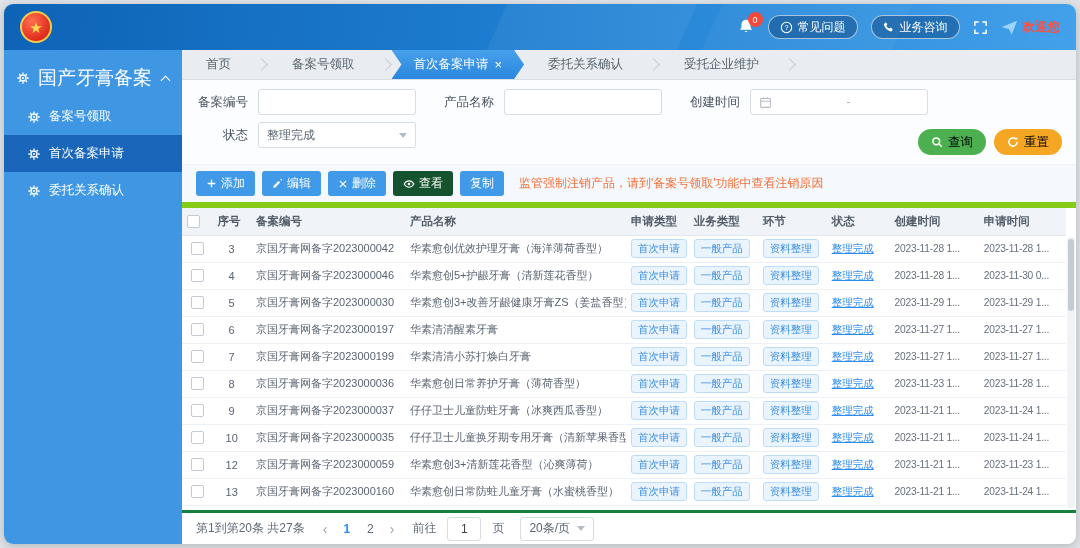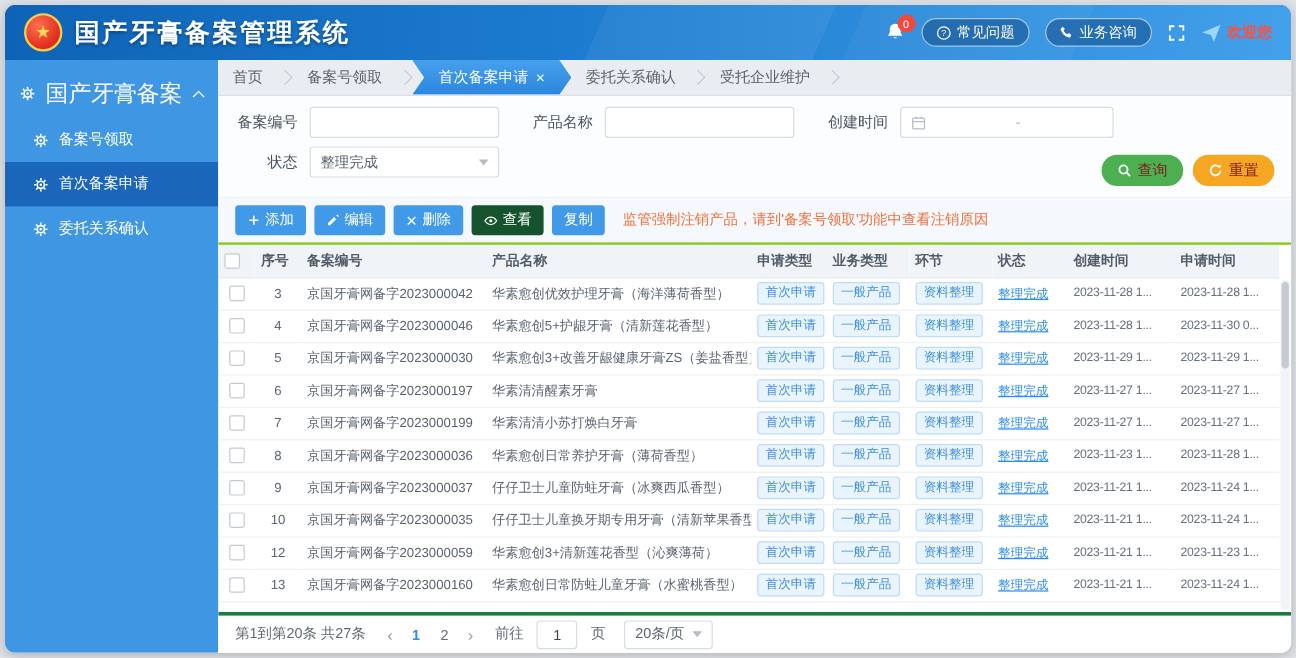--- a/index.html
+++ b/index.html
@@ -36,21 +36,21 @@
   .sb-item{height:37px;display:flex;align-items:center;gap:9px;padding:0 13px 0 24px;font-size:12.5px;cursor:pointer}
   .sb-item.active{background:var(--sidebar-active,#1a66bb)}
   .sb-label{flex:1;white-space:nowrap;overflow:hidden}
   .chev{width:7px;height:7px;border-right:1.6px solid #fff;border-bottom:1.6px solid #fff;flex:0 0 7px}
   .chev.down{transform:rotate(45deg);margin-top:-4px}
   .chev.up{transform:rotate(-135deg);margin-top:4px}
   .content{flex:1;display:flex;flex-direction:column;min-width:0;background:#fff}
 
   
   .tabbar{flex:0 0 30px;background:#e9edf2;display:flex;align-items:stretch;border-bottom:1px solid #d8dee5;overflow:hidden}
-  .tab{display:flex;align-items:center;gap:6px;padding:0 12px;font-size:12.5px;color:#5a646e;cursor:pointer;white-space:nowrap}
+  .tab{display:flex;align-items:center;gap:6px;padding:0 24px;font-size:12.5px;color:#5a646e;cursor:pointer;white-space:nowrap}
   .tab-active{background:linear-gradient(180deg,#47a0ec,var(--tab-active,#2a87dd));color:#fff;padding:0 22px;
     clip-path:polygon(0 0,calc(100% - 10px) 0,100% 50%,calc(100% - 10px) 100%,0 100%,10px 50%)}
   .tab-close{font-size:13px;line-height:1}
   .tab-sep{position:relative;width:13px;flex:0 0 13px}
   .tab-sep::before{content:"";position:absolute;top:50%;left:2px;width:8px;height:8px;margin-top:-5px;
     border-top:1.5px solid #c3ccd5;border-right:1.5px solid #c3ccd5;transform:rotate(45deg)}
 
   
   .filters{position:relative;padding:9px 14px;background:#fcfdfe;border-bottom:1px solid #eef1f5}
   .frow{display:flex;align-items:center;gap:26px;margin-bottom:7px}
@@ -60,26 +60,26 @@
   .finput{width:158px;height:26px;border:1px solid #d7dce3;border-radius:3px;background:#fff;
     font-family:inherit;font-size:12px;padding:0 8px;color:#333}
   .daterange{width:178px;height:26px;border:1px solid #d7dce3;border-radius:3px;background:#fff;
     display:flex;align-items:center;gap:6px;padding:0 8px;cursor:pointer}
   .dr-sep{flex:1;text-align:center;color:#aab2bc;font-size:12px}
   .fselect{width:158px;height:26px;border:1px solid #d7dce3;border-radius:3px;background:#fff;display:flex;
     align-items:center;justify-content:space-between;padding:0 8px;font-size:12px;color:#5a6470;cursor:pointer}
   .caret{width:0;height:0;border-left:4px solid transparent;border-right:4px solid transparent;border-top:5px solid #b4bcc6}
   .filter-actions{position:absolute;right:14px;bottom:9px;display:flex;gap:8px}
   .btn{display:inline-flex;align-items:center;gap:5px;height:26px;padding:0 13px;border:none;border-radius:13px;
-    color:#7f1d1d;font-size:12.5px;font-family:Liberation Mono, monospace;cursor:pointer}
+    color:#000000;font-size:12.5px;font-family:Liberation Mono, monospace;cursor:pointer}
   .btn.green{background:var(--green,#4cb050)}
   .btn.orange{background:var(--orange,#f5a623)}
 
   
-  .toolbar{display:flex;align-items:center;gap:7px;padding:6px 14px;background:#f5f8fc;border-bottom:2px solid #84cc16}
+  .toolbar{display:flex;align-items:center;gap:7px;padding:6px 14px;background:#f5f8fc;border-bottom:6px solid #84cc16}
   .tbtn{display:inline-flex;align-items:center;gap:4px;height:25px;padding:0 10px;border:none;border-radius:3px;
     background:var(--accent-blue,#419ae8);color:#fff;font-size:12px;font-family:inherit;cursor:pointer}
   .tbtn.dark{background:#14532d}
   .warn{margin-left:8px;font-size:12px;color:var(--warning-text,#f0713a);white-space:nowrap;overflow:hidden}
 
   
   .tablewrap{flex:1;min-height:0;overflow:hidden;position:relative;padding-right:10px}
   table{width:100%;border-collapse:collapse;table-layout:fixed}
   th{background:#f0f3f7;font-size:11.5px;color:#525c68;font-weight:bold;text-align:left;
     padding:0 5px;height:27px;border-bottom:1px solid #e2e7ed;white-space:nowrap;overflow:hidden}
@@ -110,21 +110,20 @@
 </head>
 <body>
 
 <div class="app">
 
   <header class="hdr">
     <div class="deco d1"></div>
     <div class="deco d2"></div>
     <div class="brand">
       <div class="emblem">★</div>
-      <h1 class="title">国产牙膏备案管理系统</h1>
     </div>
     <div class="hright">
       <span class="bell">
         <svg width="18" height="18" viewBox="0 0 20 20">
             <path fill="#fff" d="M10 2a5 5 0 0 0-5 5v3.2L3.4 13h13.2L15 10.2V7a5 5 0 0 0-5-5z"></path>
             <path fill="#fff" d="M8.4 14.4a1.7 1.7 0 0 0 3.2 0z"></path>
           </svg>
         <span class="badge">0</span>
       </span>
       <button class="pill">

